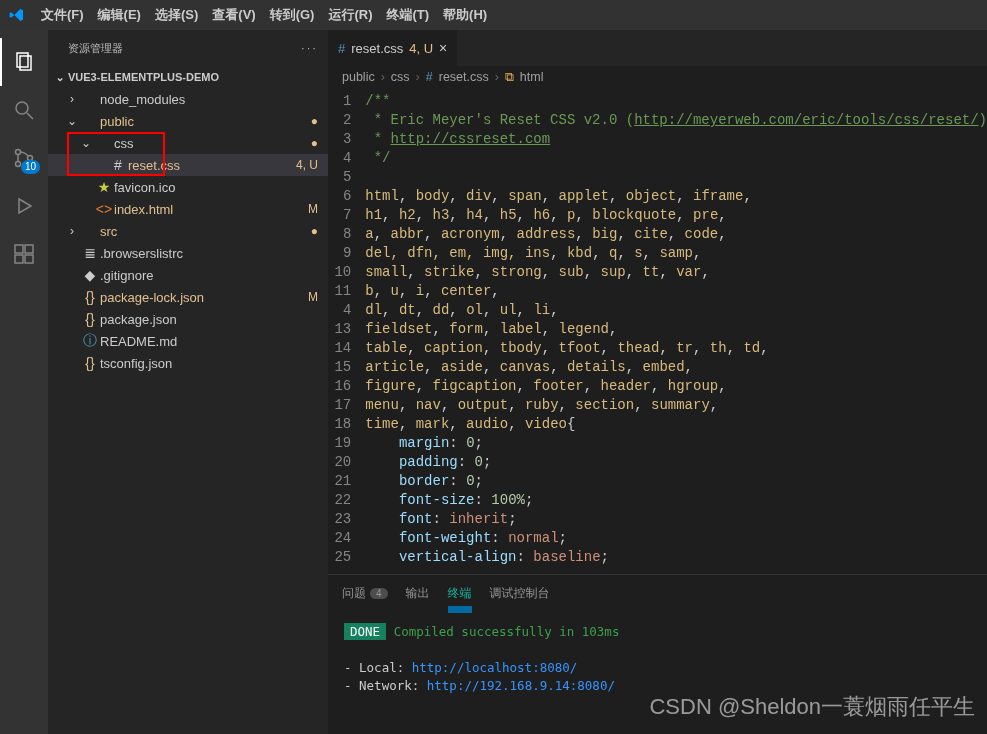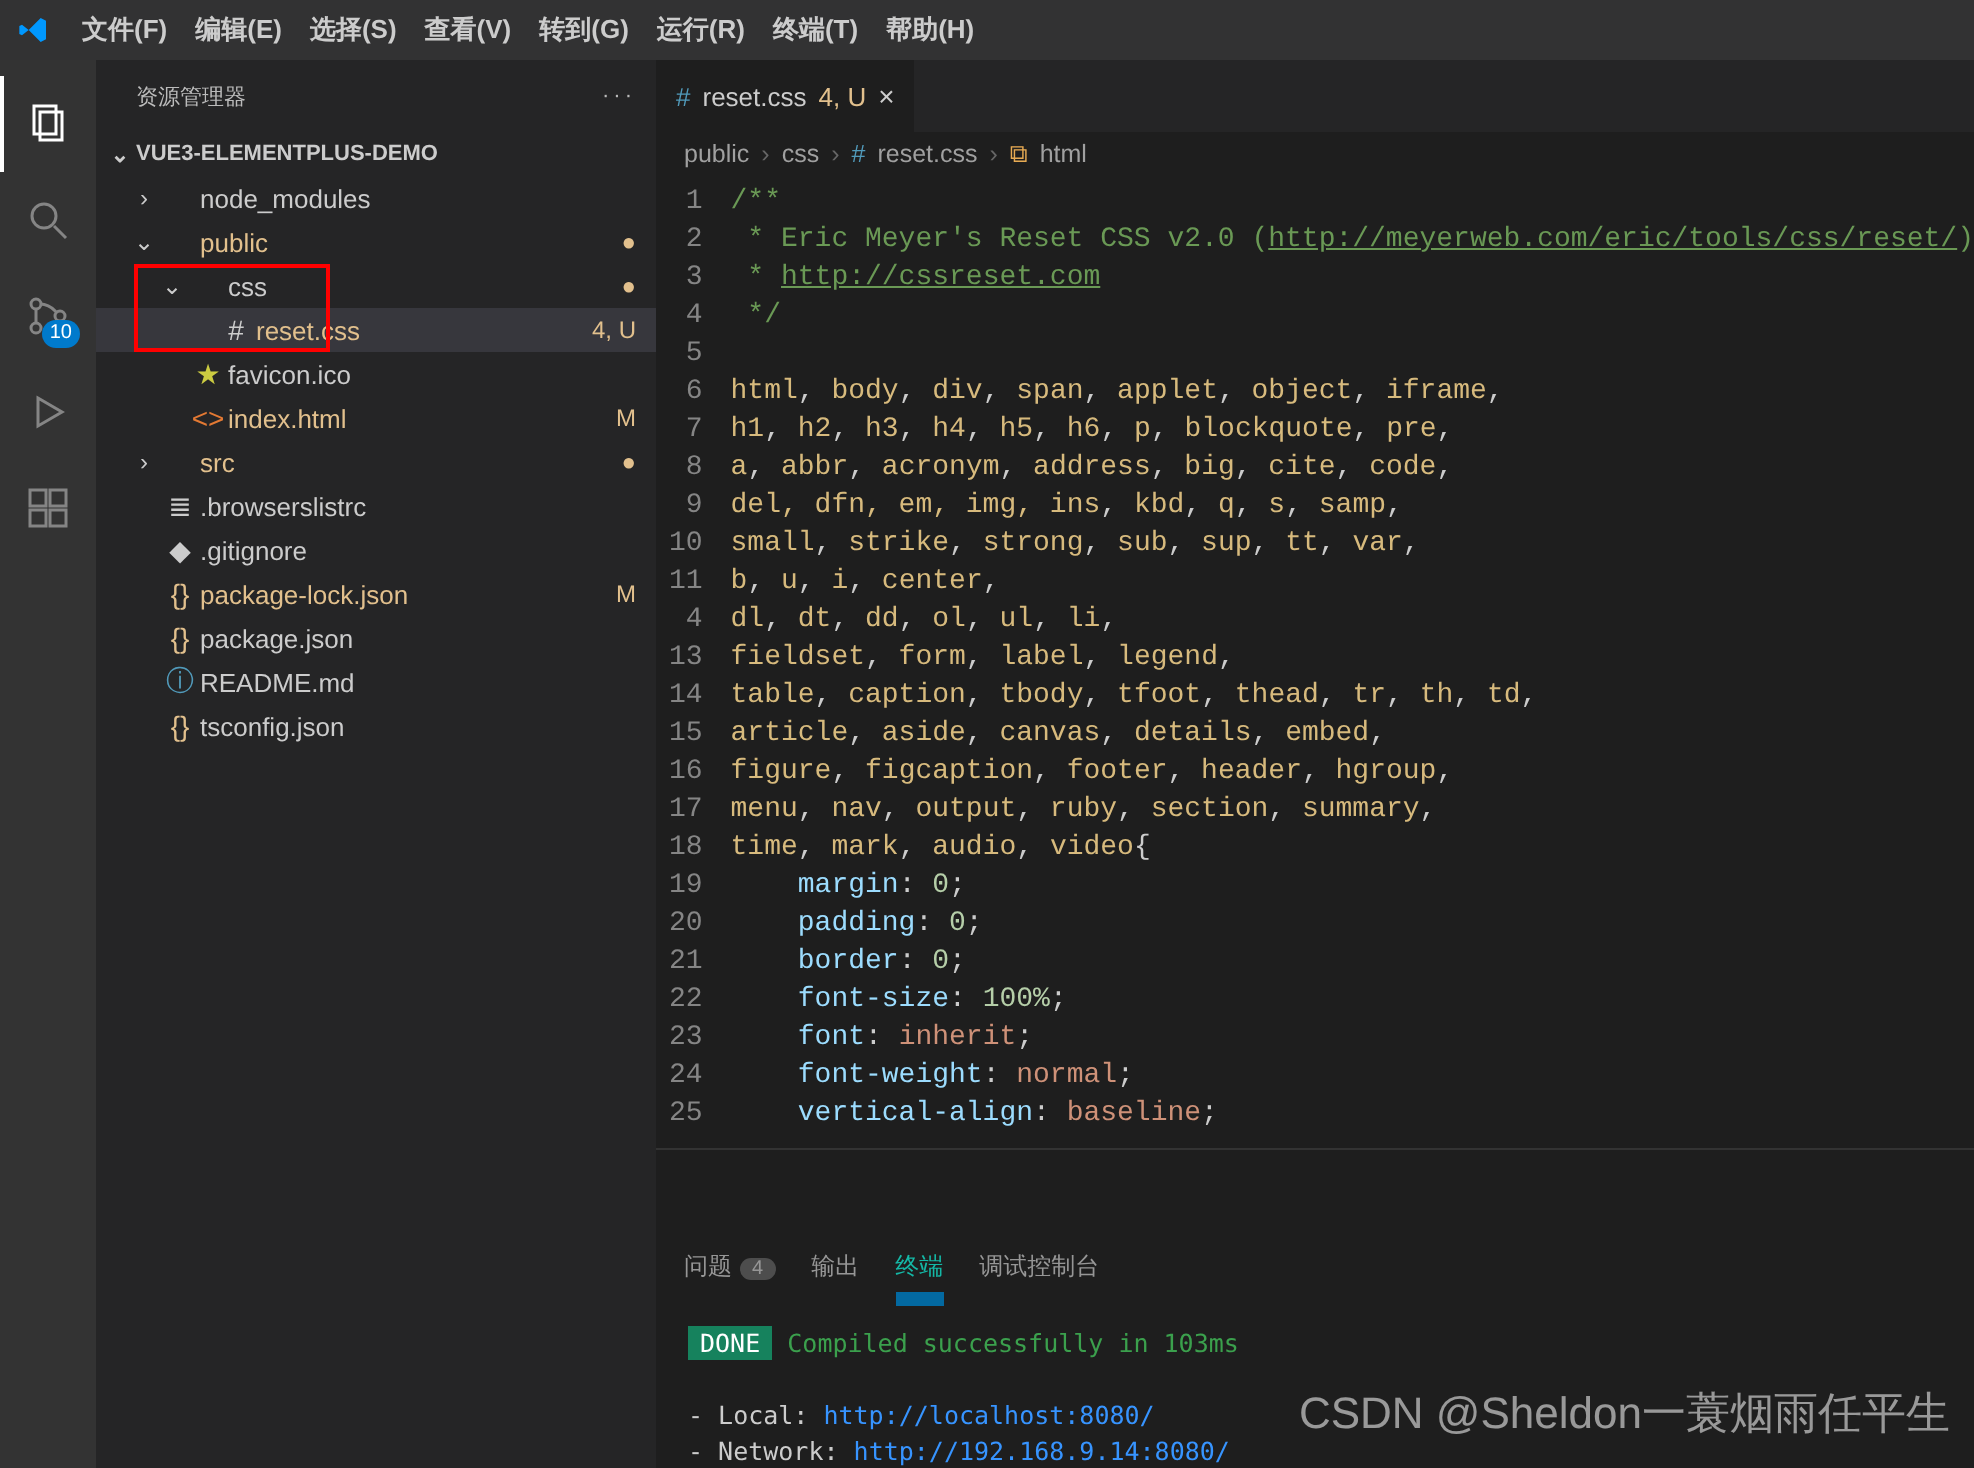--- a/index.html
+++ b/index.html
@@ -45,21 +45,21 @@
 .c-comment { color:#6a9955; }
 .c-link { color:#6a9955; text-decoration:underline; }
 .c-sel { color:#d7ba7d;margin-top:19px; }
 .c-punct { color:#ccc; }
 .c-prop { color:#9cdcfe; }
 .c-num { color:#b5cea8; }
 .c-val { color:#ce9178; }
 .c-underline { }
 .panel { height:160px; border-top:1px solid #333; display:flex; flex-direction:column; }
 .panel-tabs { display:flex; gap:18px; padding:6px 14px 0; font-size:12px; color:#969696; }
-.panel-tabs .pt { padding:4px 0;margin-top:40px; }
+.panel-tabs .pt { padding:4px 0; }
 .panel-tabs .pt.active { color:#14b8a6; border-bottom:7px solid #0369a1; }
 .panel-tabs .pt .cnt { display:inline-block; background:#4d4d4d; border-radius:8px; padding:0 6px; font-size:10px; margin-left:4px; }
 .terminal { flex:1; padding:10px 16px; font-family:Consolas,monospace; font-size:12.5px; line-height:18px; color:#ccc; overflow:hidden; }
 .done { background:#16825d; color:#fff; padding:1px 6px; }
 .t-green { color:#3ba04d; }
 .t-cyan { color:#3794ff; }
 .watermark { position:absolute; bottom:12px; right:12px; font-size:22px; color:rgba(255,255,255,0.55); font-family:"Microsoft YaHei",sans-serif; pointer-events:none; }
 .red-box { position:absolute; border:2px solid #f00; pointer-events:none; }
 </style>
 </head>

